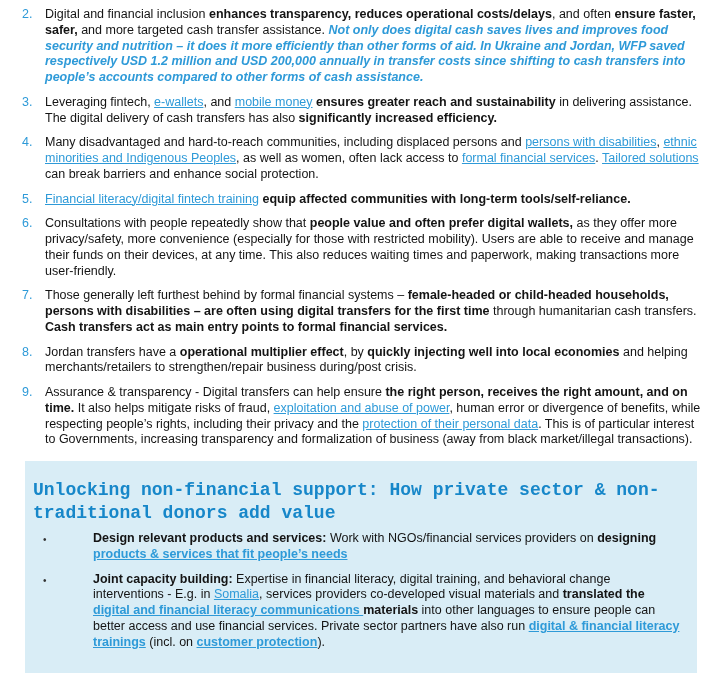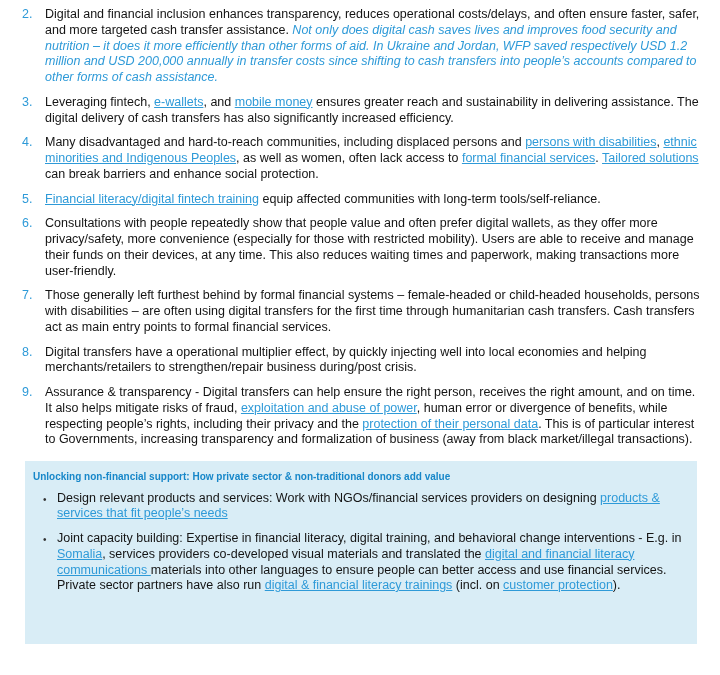--- a/index.html
+++ b/index.html
@@ -17,50 +17,51 @@
   }
   
   .list { }
   .item { display:flex; margin:0 16px 9px 22px; }
   .num {
     flex:0 0 23px;
     color:var(--accent);
   }
   .itembody { flex:1; }
   
-  .run-b { font-weight:normal;text-align:right; }
+  .run-b { font-weight:bold;text-align:right; }
   .run-i { font-style:italic; }
-  .run-blue { color:var(--accent); }
+  .run-blue { color:var(--accent);font-weight:bold; }
   .run-link { color:var(--accent); text-decoration:underline; cursor:pointer; }
   
   .infobox {
     margin:13px 23px 0 25px;
     background:var(--boxbg);
     padding:8px 14px 14px 8px;
     box-sizing:border-box;
     min-height:183px;
   }
   .infobox h2 {
-    margin:2px 0 7px 0;
-    font-size:10px;
+    margin:10px 0 7px 0;
+    font-size:18px;
     line-height:1.25;
     font-weight:bold;
     color:var(--heading);
+    font-family:Liberation Mono, monospace;
   }
   .infobox .intro { margin:0 0 9px 0; }
   .bullets { margin:0; padding:0; list-style:none; }
   .bullet { display:flex; margin:0 0 9px 10px; }
   .bullet-dot {
     flex:0 0 14px;
     color:#333;
     font-size:10px;
     line-height:15px;
     padding-top:1px;
   }
-  .bulletbody { flex:1; }
+  .bulletbody { flex:1;margin-left:36px; }
 </style>
 </head>
 <body>
 
 <div class="page" style="--accent: #2e9ad8; --heading: #1787c9; --boxbg: #d9edf6; --ink: #141414;">
   <div class="list" id="list">
       <div class="item">
         <span class="num">2.</span>
         <div class="itembody"><span class="">Digital and financial inclusion </span><span class="run-b">enhances transparency, reduces operational costs/delays</span><span class="">, and often </span><span class="run-b">ensure faster, safer,</span><span class=""> and more targeted cash transfer assistance. </span><span class="run-i run-blue">Not only does digital cash saves lives and improves food security and nutrition – it does it more efficiently than other forms of aid.  In Ukraine and Jordan, WFP saved respectively USD 1.2 million and USD 200,000 annually in transfer costs since shifting to cash transfers into people’s accounts compared to other forms of cash assistance.</span></div>
       </div>
@@ -79,21 +80,21 @@
       <div class="item">
         <span class="num">6.</span>
         <div class="itembody"><span class="">Consultations with people repeatedly show that </span><span class="run-b">people value and often prefer digital wallets,</span><span class=""> as they offer more privacy/safety, more convenience (especially for those with restricted mobility). Users are able to receive and manage their funds on their devices, at any time. This also reduces waiting times and paperwork, making transactions more user-friendly.</span></div>
       </div>
       <div class="item">
         <span class="num">7.</span>
         <div class="itembody"><span class="">Those generally left furthest behind by formal financial systems – </span><span class="run-b">female-headed or child-headed households, persons with disabilities – are often using digital transfers for the first time</span><span class=""> through humanitarian cash transfers. </span><span class="run-b">Cash transfers act as main entry points to formal financial services.</span></div>
       </div>
       <div class="item">
         <span class="num">8.</span>
-        <div class="itembody"><span class="">Digital transfers have a </span><span class="run-b">operational multiplier effect</span><span class="">, by </span><span class="run-b">quickly injecting well into local economies</span><span class=""> and helping merchants/retailers to strengthen/repair business during/post crisis.</span></div>
+        <div class="itembody"><span class="">Jordan transfers have a </span><span class="run-b">operational multiplier effect</span><span class="">, by </span><span class="run-b">quickly injecting well into local economies</span><span class=""> and helping merchants/retailers to strengthen/repair business during/post crisis.</span></div>
       </div>
       <div class="item">
         <span class="num">9.</span>
         <div class="itembody"><span class="">Assurance &amp; transparency - Digital transfers can help ensure </span><span class="run-b">the right person, receives the right amount, and on time.</span><span class=""> It also helps mitigate risks of fraud, </span><a href="#" class="run-link">exploitation and abuse of power</a><span class="">, human error or divergence of benefits, while respecting people’s rights, including their privacy and the </span><a href="#" class="run-link">protection of their personal data</a><span class="">. This is of particular interest to Governments, increasing transparency and formalization of business (away from black market/illegal transactions).</span></div>
       </div>
     </div>
 
   <section class="infobox">
     <h2>Unlocking non-financial support: How private sector &amp; non-traditional donors add value</h2>
     <ul class="bullets" id="box-bullets">

